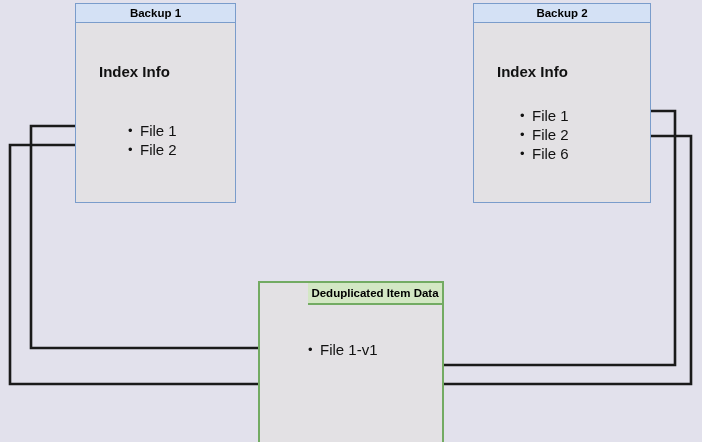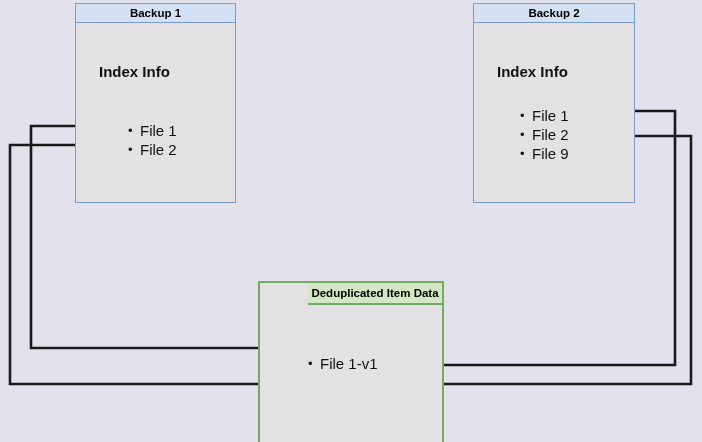--- a/index.html
+++ b/index.html
@@ -66,32 +66,32 @@
   <div class="box-hdr">Backup 1</div>
   <div class="box-body" style="top:19px;">
     <div class="idx-label" style="left:23px;top:40px;">Index Info</div>
     <ul class="bullet-list" style="left:52px;top:98px;">
       <li>File 1</li>
       <li>File 2</li>
     </ul>
   </div>
 </div>
 
-<div class="box blue-box" style="left:473px;top:3px;width:162px;height:200px;">
+<div class="box blue-box" style="left:473px;top:3px;width:178px;height:200px;">
   <div class="box-hdr">Backup 2</div>
   <div class="box-body" style="top:19px;">
     <div class="idx-label" style="left:23px;top:40px;">Index Info</div>
     <ul class="bullet-list" style="left:46px;top:83px;">
       <li>File 1</li>
       <li>File 2</li>
-      <li>File 9</li>
+      <li>File 6</li>
     </ul>
   </div>
 </div>
 
 <div class="box green-box" style="left:258px;top:281px;width:186px;height:165px;">
   <div class="box-hdr" style="height:22px;margin-left:48px;">Deduplicated Item Data</div>
   <div class="box-body" style="top:22px;">
-    <ul class="bullet-list dedup-list" style="left:48px;top:35px;margin-top:14px;">
+    <ul class="bullet-list dedup-list" style="left:48px;top:35px;">
       <li>File 1-v1</li>
     </ul>
   </div>
 </div>
 
 </body></html>

